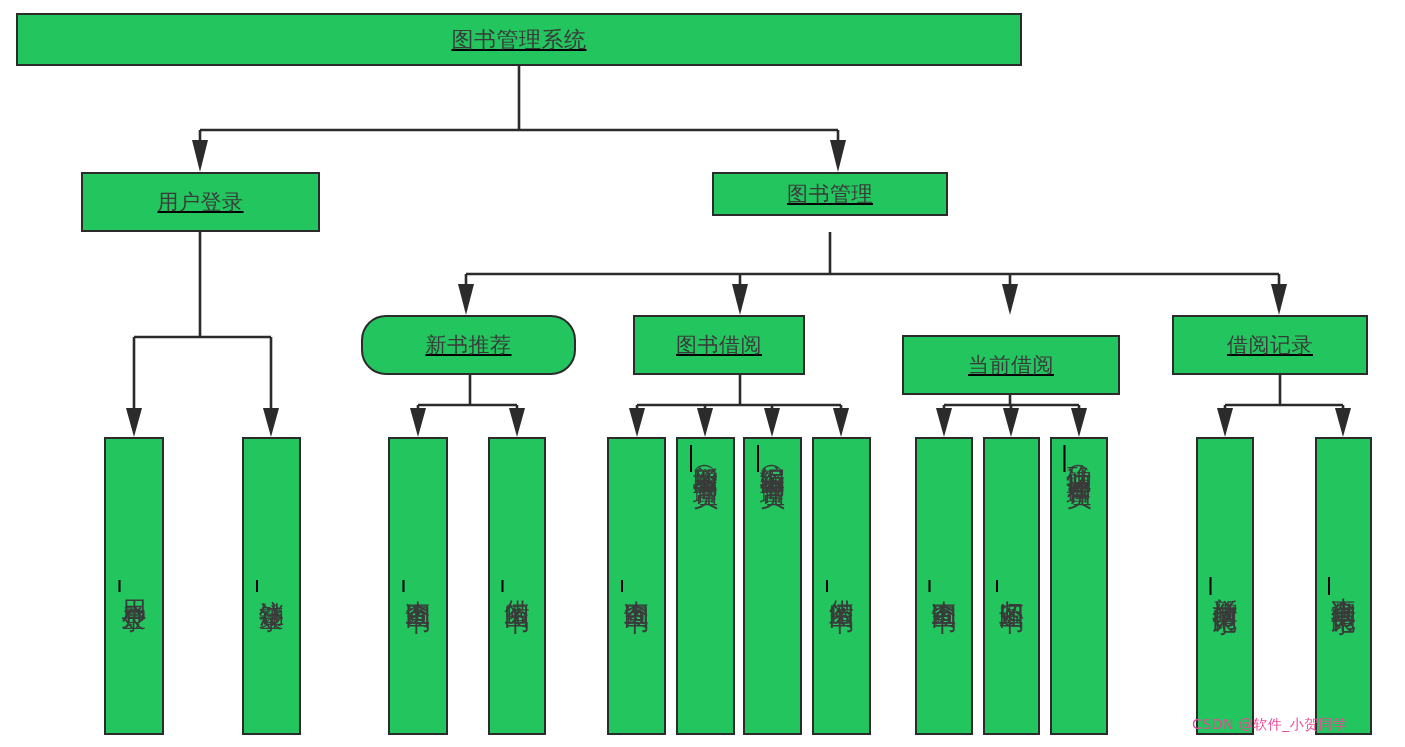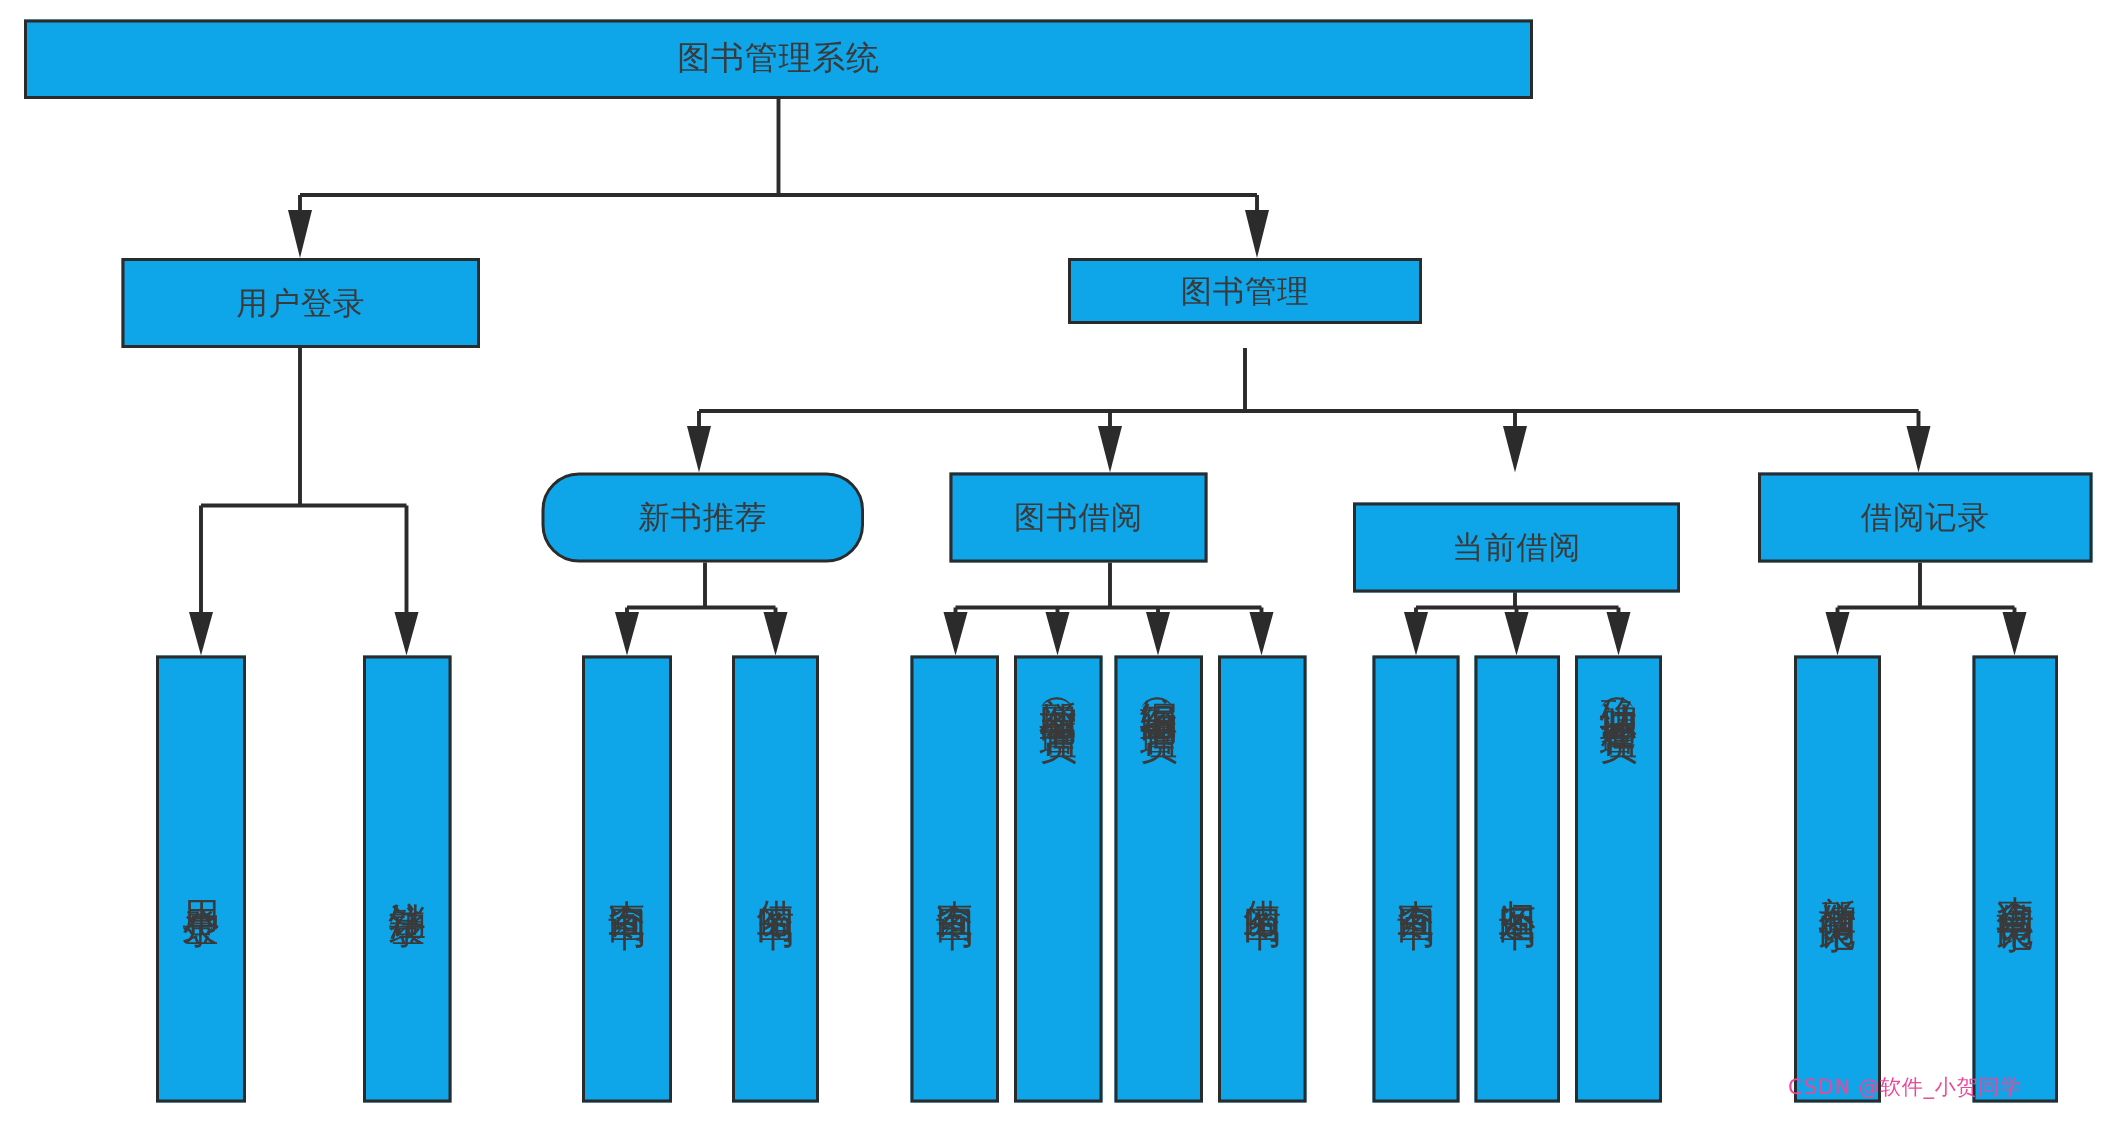--- a/index.html
+++ b/index.html
@@ -20,26 +20,27 @@
   #diagram-svg {
     position: absolute;
     left: 0;
     top: 0;
     width: 1405px;
     height: 747px;
   }
   .node-box {
     position: absolute;
     box-sizing: border-box;
-    background: #0ea5e9;
+    background: #22c55e;
     border: 2.2px solid #2b2b2b;
     display: flex;
     align-items: center;
     justify-content: center;
     overflow: visible;
+    text-decoration: underline;
   }
   .node-label {
     color: #3a3a3a;
     font-family: "DejaVu Sans", "Liberation Sans", sans-serif;
     letter-spacing: 0.5px;
     white-space: nowrap;
     line-height: 1.08;
   }
   
   .h-box .node-label {
@@ -165,21 +166,21 @@
 
   <div class="node-box h-box" style="left:361px; top:315px; width:215px; height:60px;border-radius:25px;">
     <span class="node-label">新书推荐</span>
   </div>
   <div class="node-box h-box" style="left:633px; top:315px; width:172px; height:60px;">
     <span class="node-label">图书借阅</span>
   </div>
   <div class="node-box h-box" style="left:902px; top:315px; width:218px; height:60px;margin-top:20px;">
     <span class="node-label">当前借阅</span>
   </div>
-  <div class="node-box h-box" style="left:1172px; top:315px; width:223px; height:60px;">
+  <div class="node-box h-box" style="left:1172px; top:315px; width:196px; height:60px;">
     <span class="node-label">借阅记录</span>
   </div>
 
   <div class="node-box v-box centered" style="left:104px; top:437px; width:60px; height:298px;">
     <span class="node-label">用户登录</span>
   </div>
   <div class="node-box v-box centered" style="left:242px; top:437px; width:59px; height:298px;">
     <span class="node-label">注销登录</span>
   </div>
 

